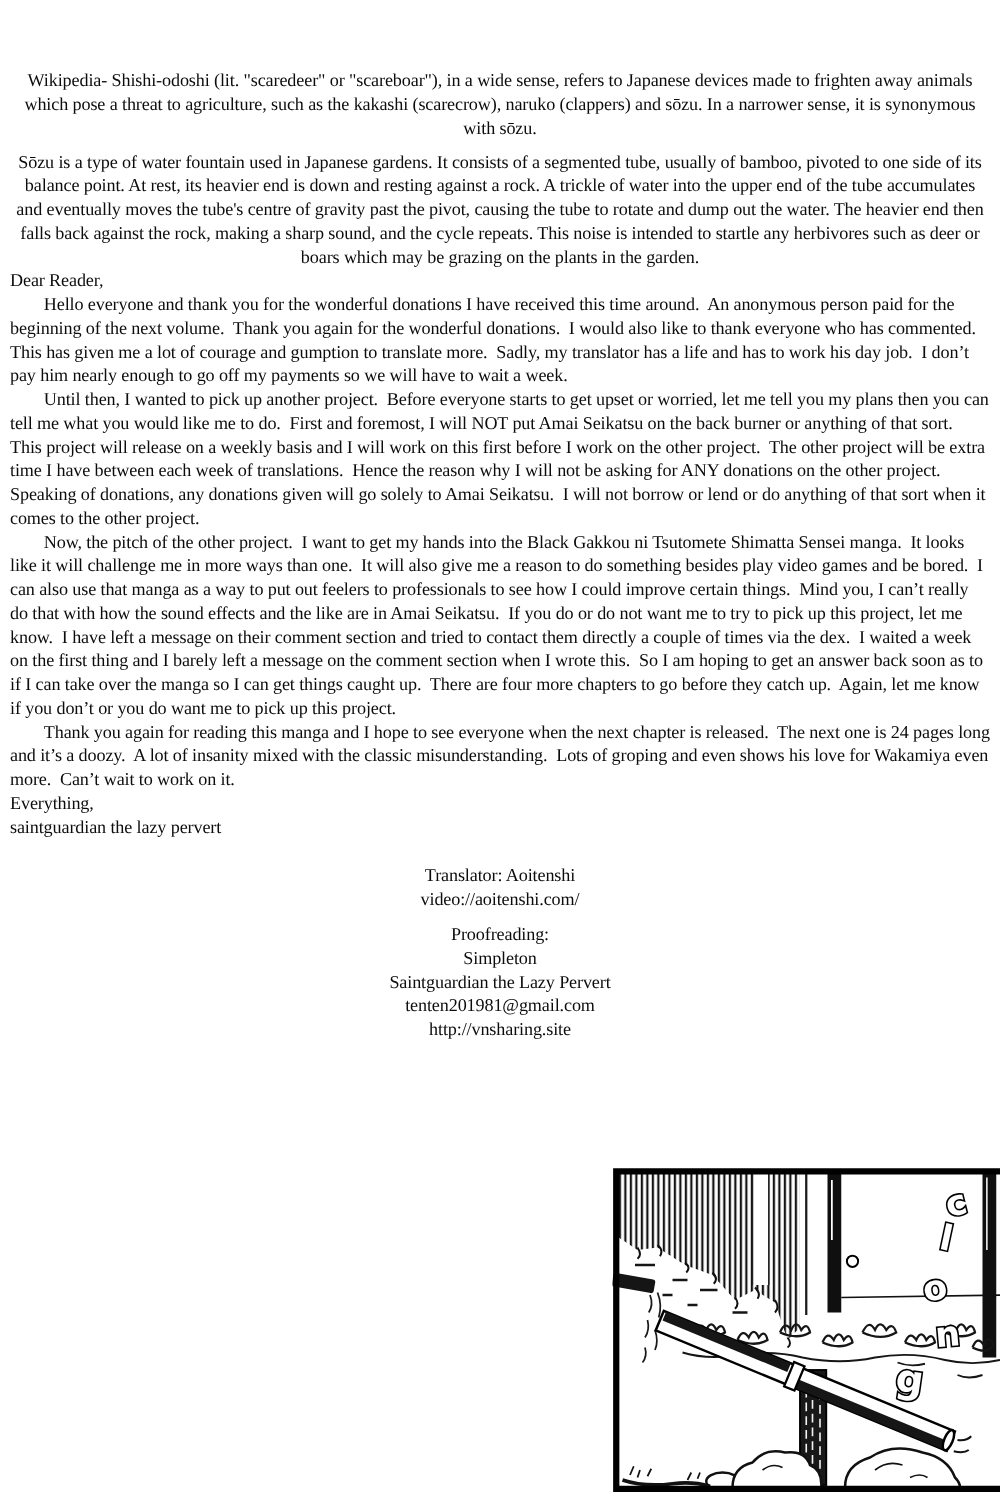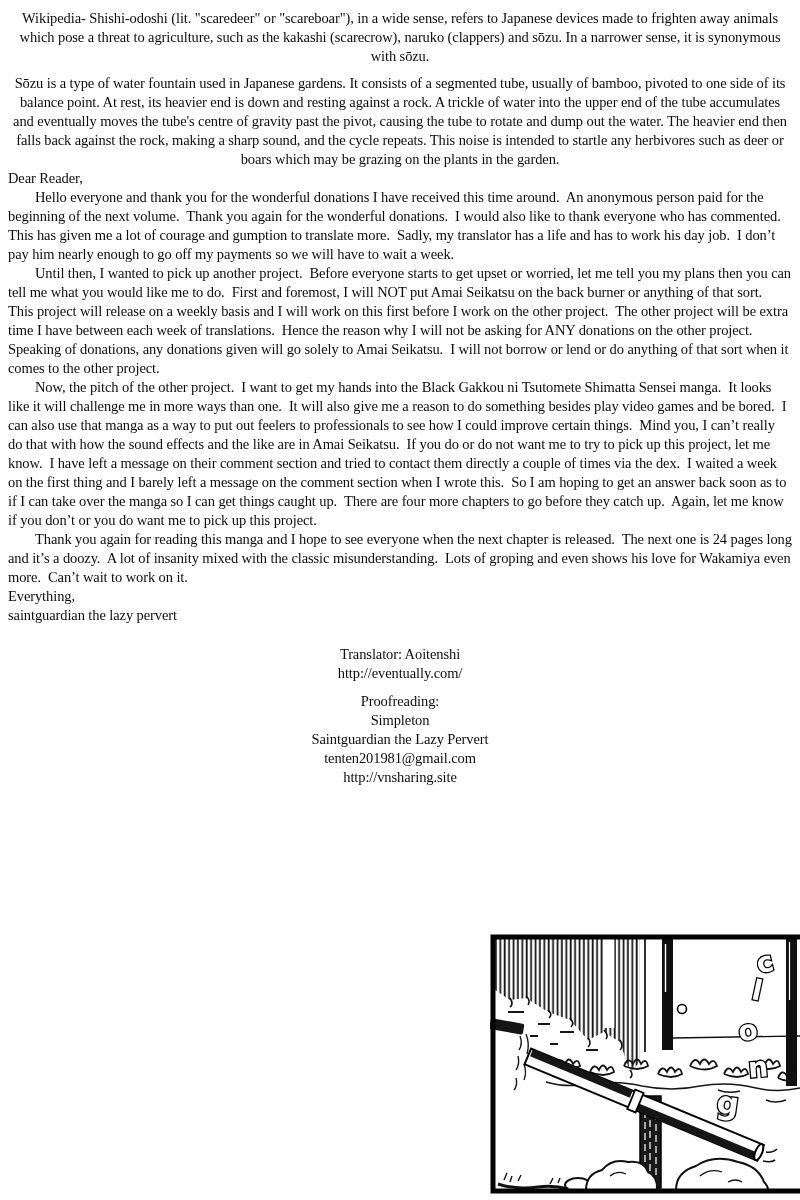--- a/index.html
+++ b/index.html
@@ -10,21 +10,21 @@
     background: #ffffff;
     color: #0c0c0c;
     font-family: "Liberation Serif", serif;
     font-size: 14.5px;
     line-height: 19px;
     letter-spacing: -0.1px;
     overflow: hidden;
   }
   .text-col { padding: 9px 8px 0 8px; }
   p { margin: 0; white-space: pre-wrap; }
-  .centered { text-align: center; }
+  .centered { text-align: center; margin-top: 47px; }
   .intro-gap { margin-top: 8px; }
   .letter-gap { }
   .indent { text-indent: 27px; }
   .credits { text-align: center; margin-top: 20px; }
   .credits div { white-space: pre-wrap; }
   .credit-gap { margin-top: 9px; }
   #manga-panel {
     position: absolute;
     left: 490px;
     top: 934px;
@@ -48,21 +48,21 @@
     <p class="letter-gap indent">Hello everyone and thank you for the wonderful donations I have received this time around.  An anonymous person paid for the beginning of the next volume.  Thank you again for the wonderful donations.  I would also like to thank everyone who has commented.  This has given me a lot of courage and gumption to translate more.  Sadly, my translator has a life and has to work his day job.  I don’t pay him nearly enough to go off my payments so we will have to wait a week.</p>
     <p class="letter-gap indent">Until then, I wanted to pick up another project.  Before everyone starts to get upset or worried, let me tell you my plans then you can tell me what you would like me to do.  First and foremost, I will NOT put Amai Seikatsu on the back burner or anything of that sort.  This project will release on a weekly basis and I will work on this first before I work on the other project.  The other project will be extra time I have between each week of translations.  Hence the reason why I will not be asking for ANY donations on the other project.  Speaking of donations, any donations given will go solely to Amai Seikatsu.  I will not borrow or lend or do anything of that sort when it comes to the other project.</p>
     <p class="letter-gap indent">Now, the pitch of the other project.  I want to get my hands into the Black Gakkou ni Tsutomete Shimatta Sensei manga.  It looks like it will challenge me in more ways than one.  It will also give me a reason to do something besides play video games and be bored.  I can also use that manga as a way to put out feelers to professionals to see how I could improve certain things.  Mind you, I can’t really do that with how the sound effects and the like are in Amai Seikatsu.  If you do or do not want me to try to pick up this project, let me know.  I have left a message on their comment section and tried to contact them directly a couple of times via the dex.  I waited a week on the first thing and I barely left a message on the comment section when I wrote this.  So I am hoping to get an answer back soon as to if I can take over the manga so I can get things caught up.  There are four more chapters to go before they catch up.  Again, let me know if you don’t or you do want me to pick up this project.</p>
     <p class="letter-gap indent">Thank you again for reading this manga and I hope to see everyone when the next chapter is released.  The next one is 24 pages long and it’s a doozy.  A lot of insanity mixed with the classic misunderstanding.  Lots of groping and even shows his love for Wakamiya even more.  Can’t wait to work on it.</p>
 
     <p class="letter-gap">Everything,</p>
     <p class="letter-gap">saintguardian the lazy pervert</p>
 
     <div class="credits">
       <div>Translator: Aoitenshi</div>
-      <div>http://eventually.com/</div>
+      <div>video://aoitenshi.com/</div>
       <div class="credit-gap">Proofreading:</div>
       <div>Simpleton</div>
       <div>Saintguardian the Lazy Pervert</div>
       <div>tenten201981@gmail.com</div>
       <div>http://vnsharing.site</div>
     </div>
 
   </div>
 
   <div id="manga-panel">

